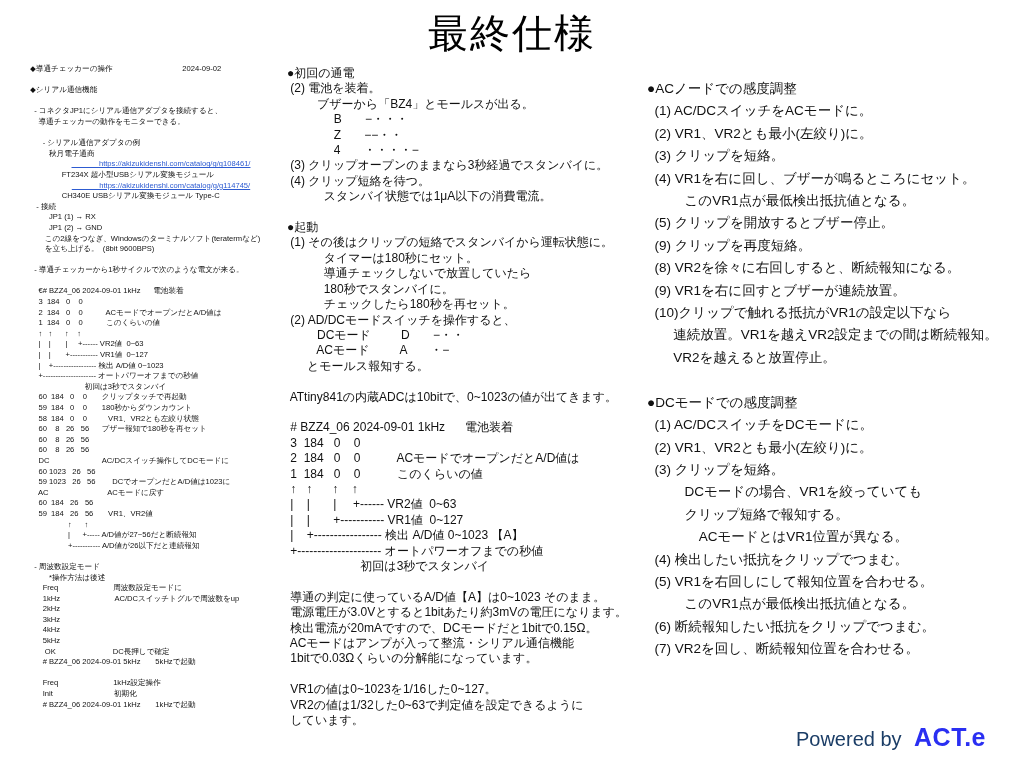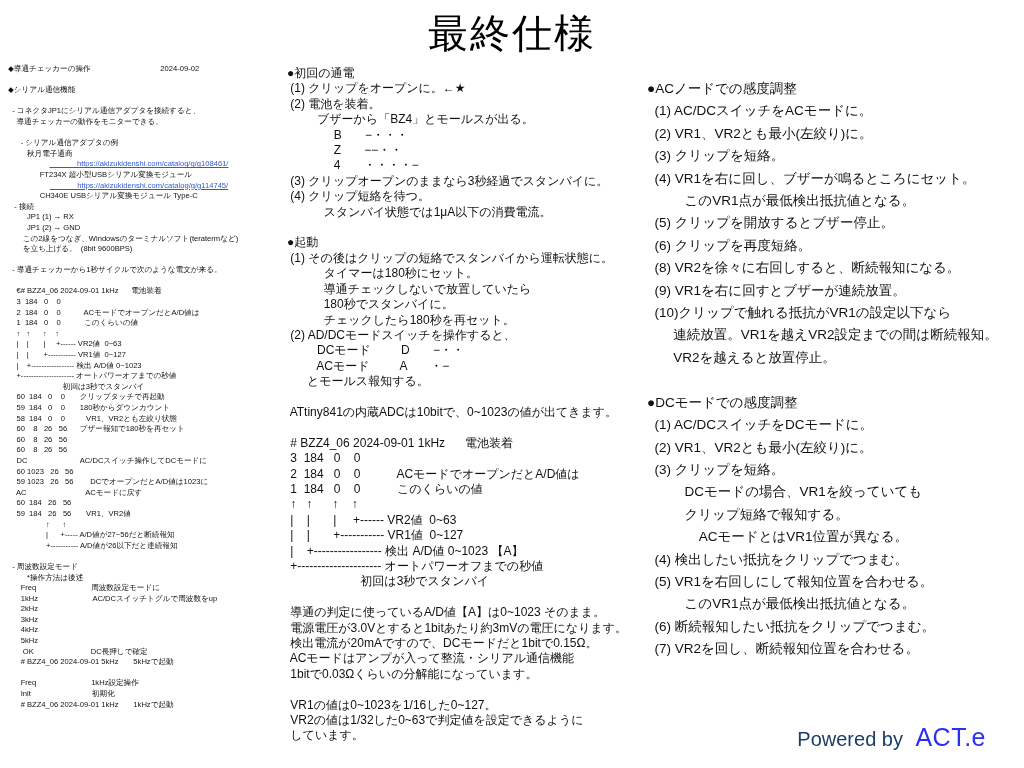--- a/index.html
+++ b/index.html
@@ -9,29 +9,29 @@
     color:#111111;
   }
   .page { position:relative; width:1024px; height:768px; background:#ffffff; overflow:hidden; }
   .title {
     position:absolute; top:6px; left:0; width:100%;
     text-align:center; font-size:40px; font-weight:normal; color:#000000;
     letter-spacing:2px;
   }
   .col { position:absolute; }
   .col .line { white-space:pre; min-height:1em; }
-  .col-left  { left:8px;  top:64px; width:262px; font-size:7.6px;  line-height:10.6px; }
+  .col-left  { left:30px;  top:64px; width:262px; font-size:7.6px;  line-height:10.6px; }
   .col-mid   { left:287px; top:66px; width:345px; font-size:12px;   line-height:15.4px; }
   .col-right { left:647px; top:66px; width:374px; font-size:13.5px; line-height:22.4px;margin-top:12px; }
   .link { color:#2d5bd1; text-decoration:underline; cursor:pointer;text-align:center; }
   .footer {
     position:absolute; right:38px; bottom:16px; white-space:nowrap;
   }
   .powered { font-size:20px; color:#1b3d66; }
-  .brand   { font-size:25px; font-weight:400; color:#2a2ff2; margin-left:8px; letter-spacing:0.5px; }
+  .brand   { font-size:25px; font-weight:700; color:#2a2ff2; margin-left:8px; letter-spacing:0.5px; }
 </style>
 </head>
 <body>
 
 <div class="page">
   <div class="title">最終仕様</div>
 
   <div class="col col-left">
       <div class="line">◆導通チェッカーの操作                                 2024-09-02</div>
       <div class="line">&nbsp;</div>
@@ -90,21 +90,20 @@
       <div class="line">      5kHz</div>
       <div class="line">       OK                           DC長押しで確定</div>
       <div class="line">      # BZZ4_06 2024-09-01 5kHz       5kHzで起動</div>
       <div class="line">&nbsp;</div>
       <div class="line">      Freq                          1kHz設定操作</div>
       <div class="line">      Init                             初期化</div>
       <div class="line">      # BZZ4_06 2024-09-01 1kHz       1kHzで起動</div>
     </div>
   <div class="col col-mid">
       <div class="line">●初回の通電</div>
-      <div class="line"> (1) クリップをオープンに。←★</div>
       <div class="line"> (2) 電池を装着。</div>
       <div class="line">         ブザーから「BZ4」とモールスが出る。</div>
       <div class="line">              B       −・・・</div>
       <div class="line">              Z       −−・・</div>
       <div class="line">              4       ・・・・−</div>
       <div class="line"> (3) クリップオープンのままなら3秒経過でスタンバイに。</div>
       <div class="line"> (4) クリップ短絡を待つ。</div>
       <div class="line">           スタンバイ状態では1μA以下の消費電流。</div>
       <div class="line">&nbsp;</div>
       <div class="line">●起動</div>
@@ -142,21 +141,21 @@
       <div class="line"> しています。</div>
     </div>
   <div class="col col-right">
       <div class="line">●ACノードでの感度調整</div>
       <div class="line">  (1) AC/DCスイッチをACモードに。</div>
       <div class="line">  (2) VR1、VR2とも最小(左絞り)に。</div>
       <div class="line">  (3) クリップを短絡。</div>
       <div class="line">  (4) VR1を右に回し、ブザーが鳴るところにセット。</div>
       <div class="line">          このVR1点が最低検出抵抗値となる。</div>
       <div class="line">  (5) クリップを開放するとブザー停止。</div>
-      <div class="line">  (6) クリップを再度短絡。</div>
+      <div class="line">  (9) クリップを再度短絡。</div>
       <div class="line">  (8) VR2を徐々に右回しすると、断続報知になる。</div>
       <div class="line">  (9) VR1を右に回すとブザーが連続放置。</div>
       <div class="line">  (10)クリップで触れる抵抗がVR1の設定以下なら</div>
       <div class="line">       連続放置。VR1を越えVR2設定までの間は断続報知。</div>
       <div class="line">       VR2を越えると放置停止。</div>
       <div class="line">&nbsp;</div>
       <div class="line">●DCモードでの感度調整</div>
       <div class="line">  (1) AC/DCスイッチをDCモードに。</div>
       <div class="line">  (2) VR1、VR2とも最小(左絞り)に。</div>
       <div class="line">  (3) クリップを短絡。</div>

